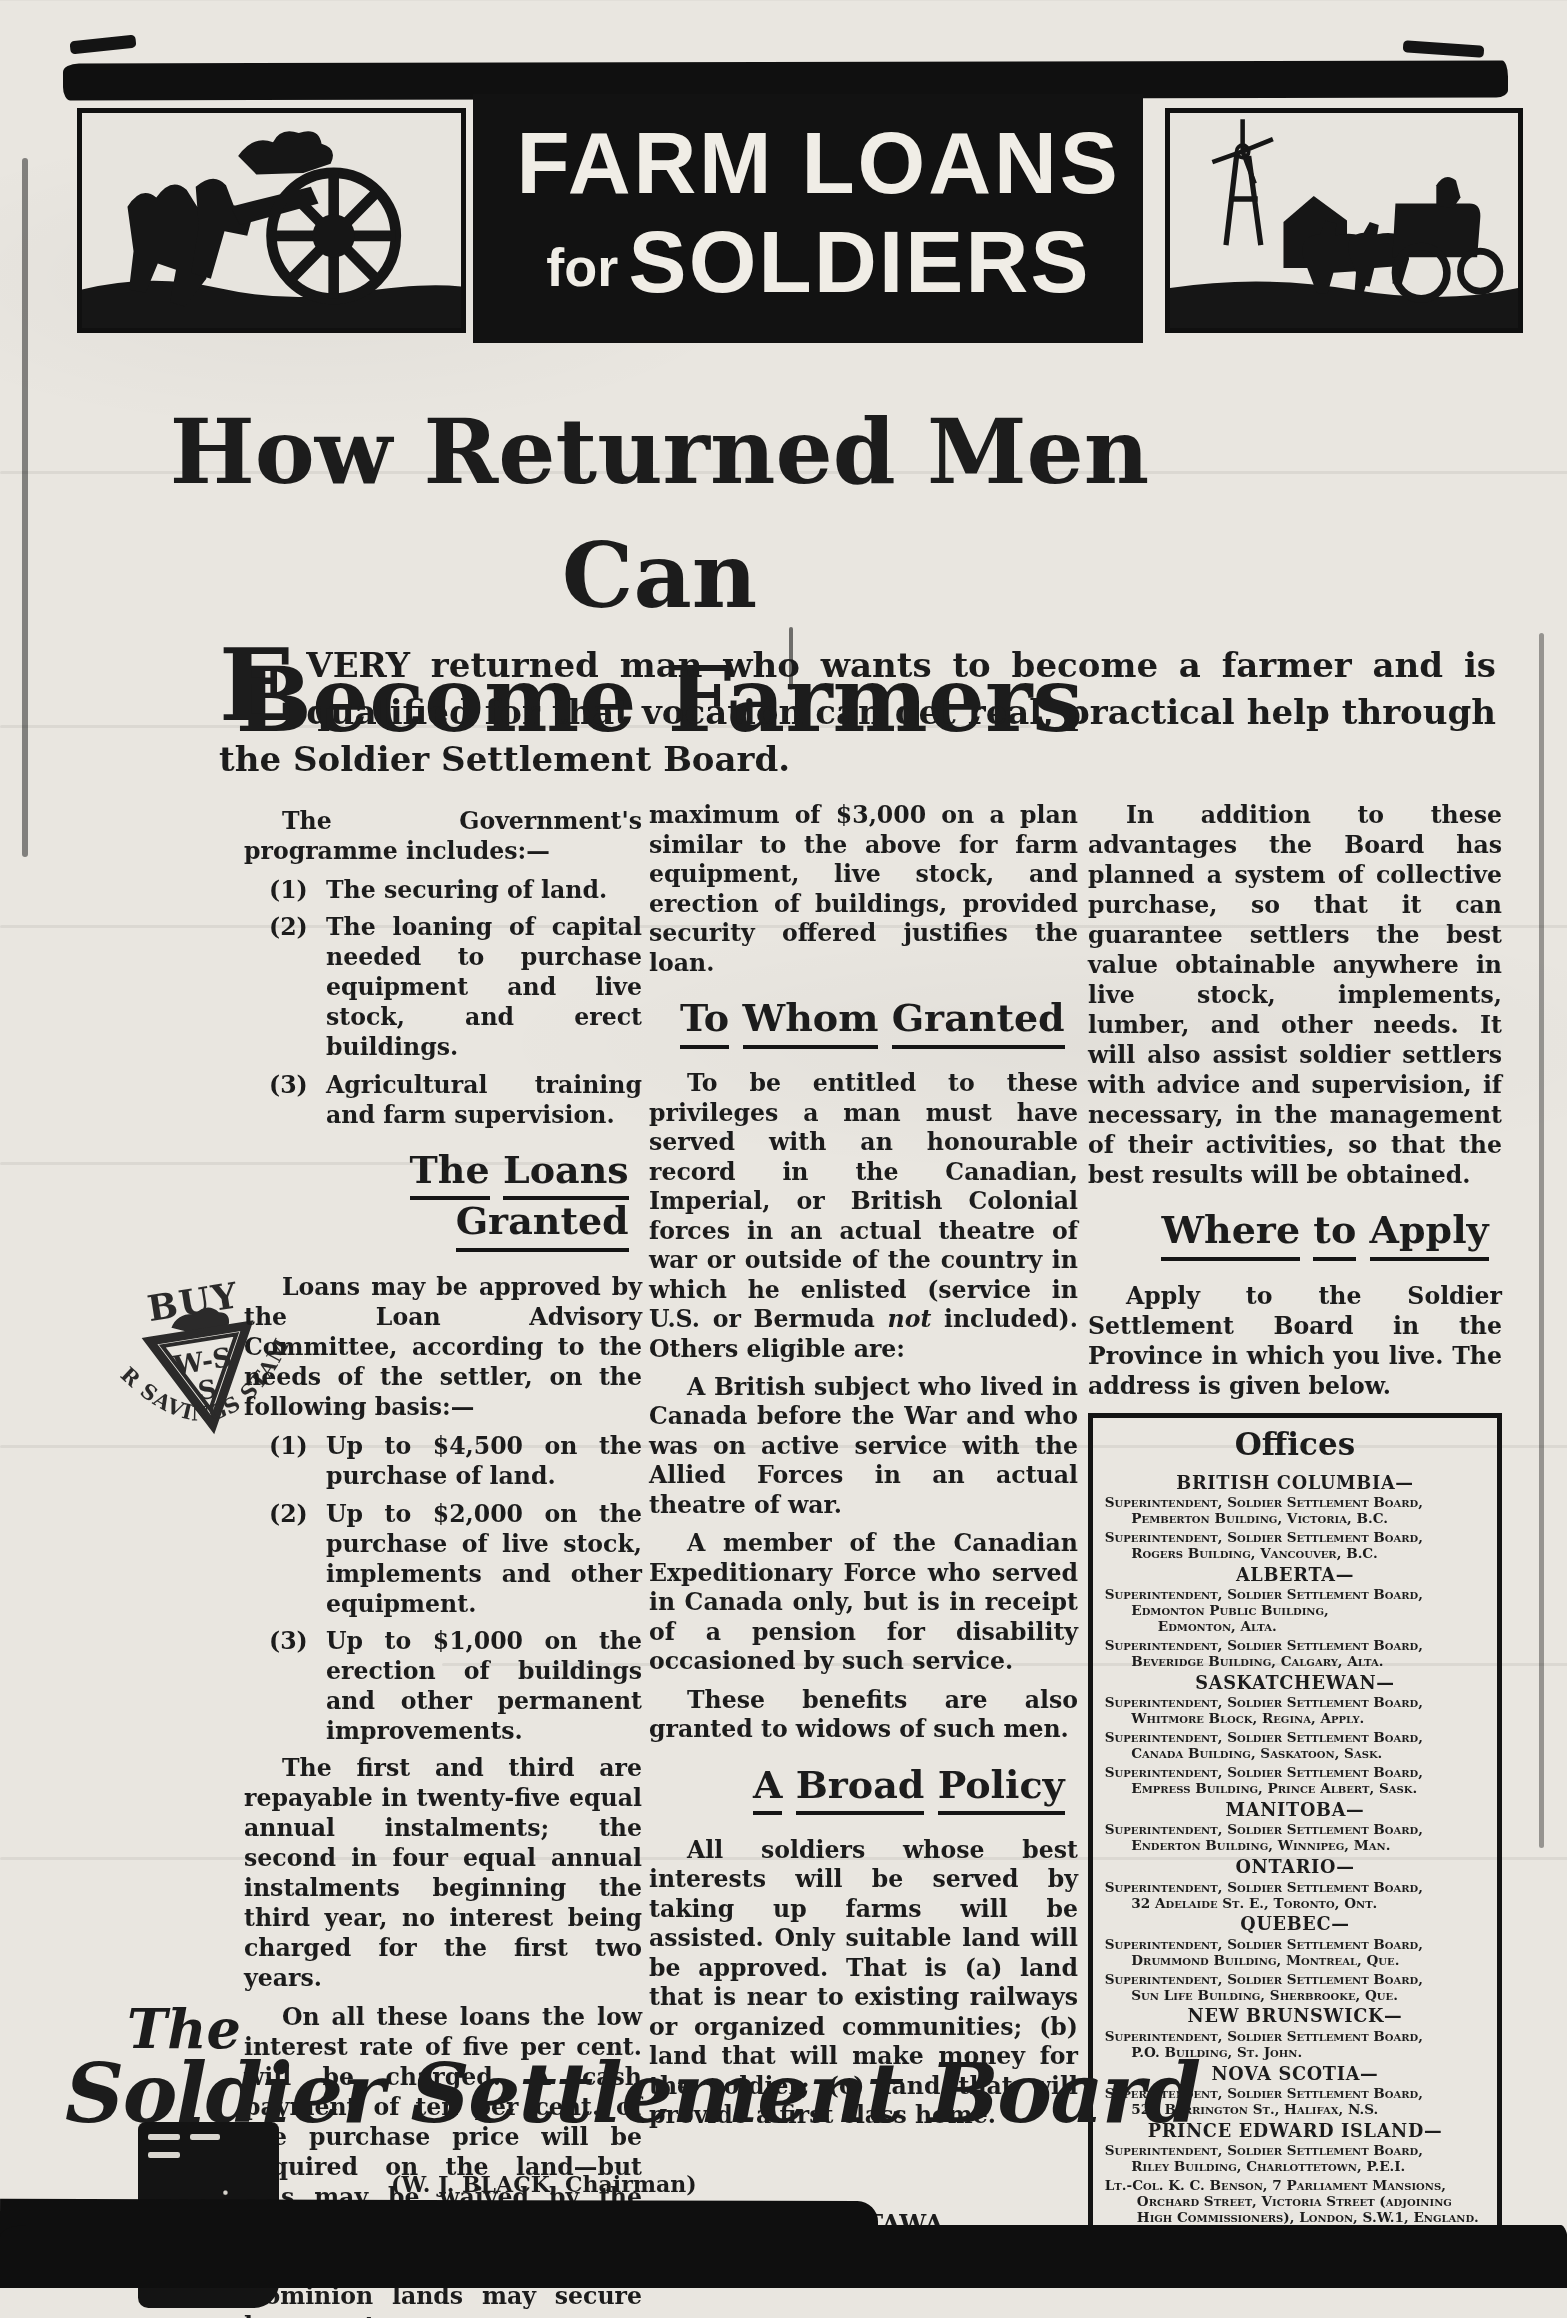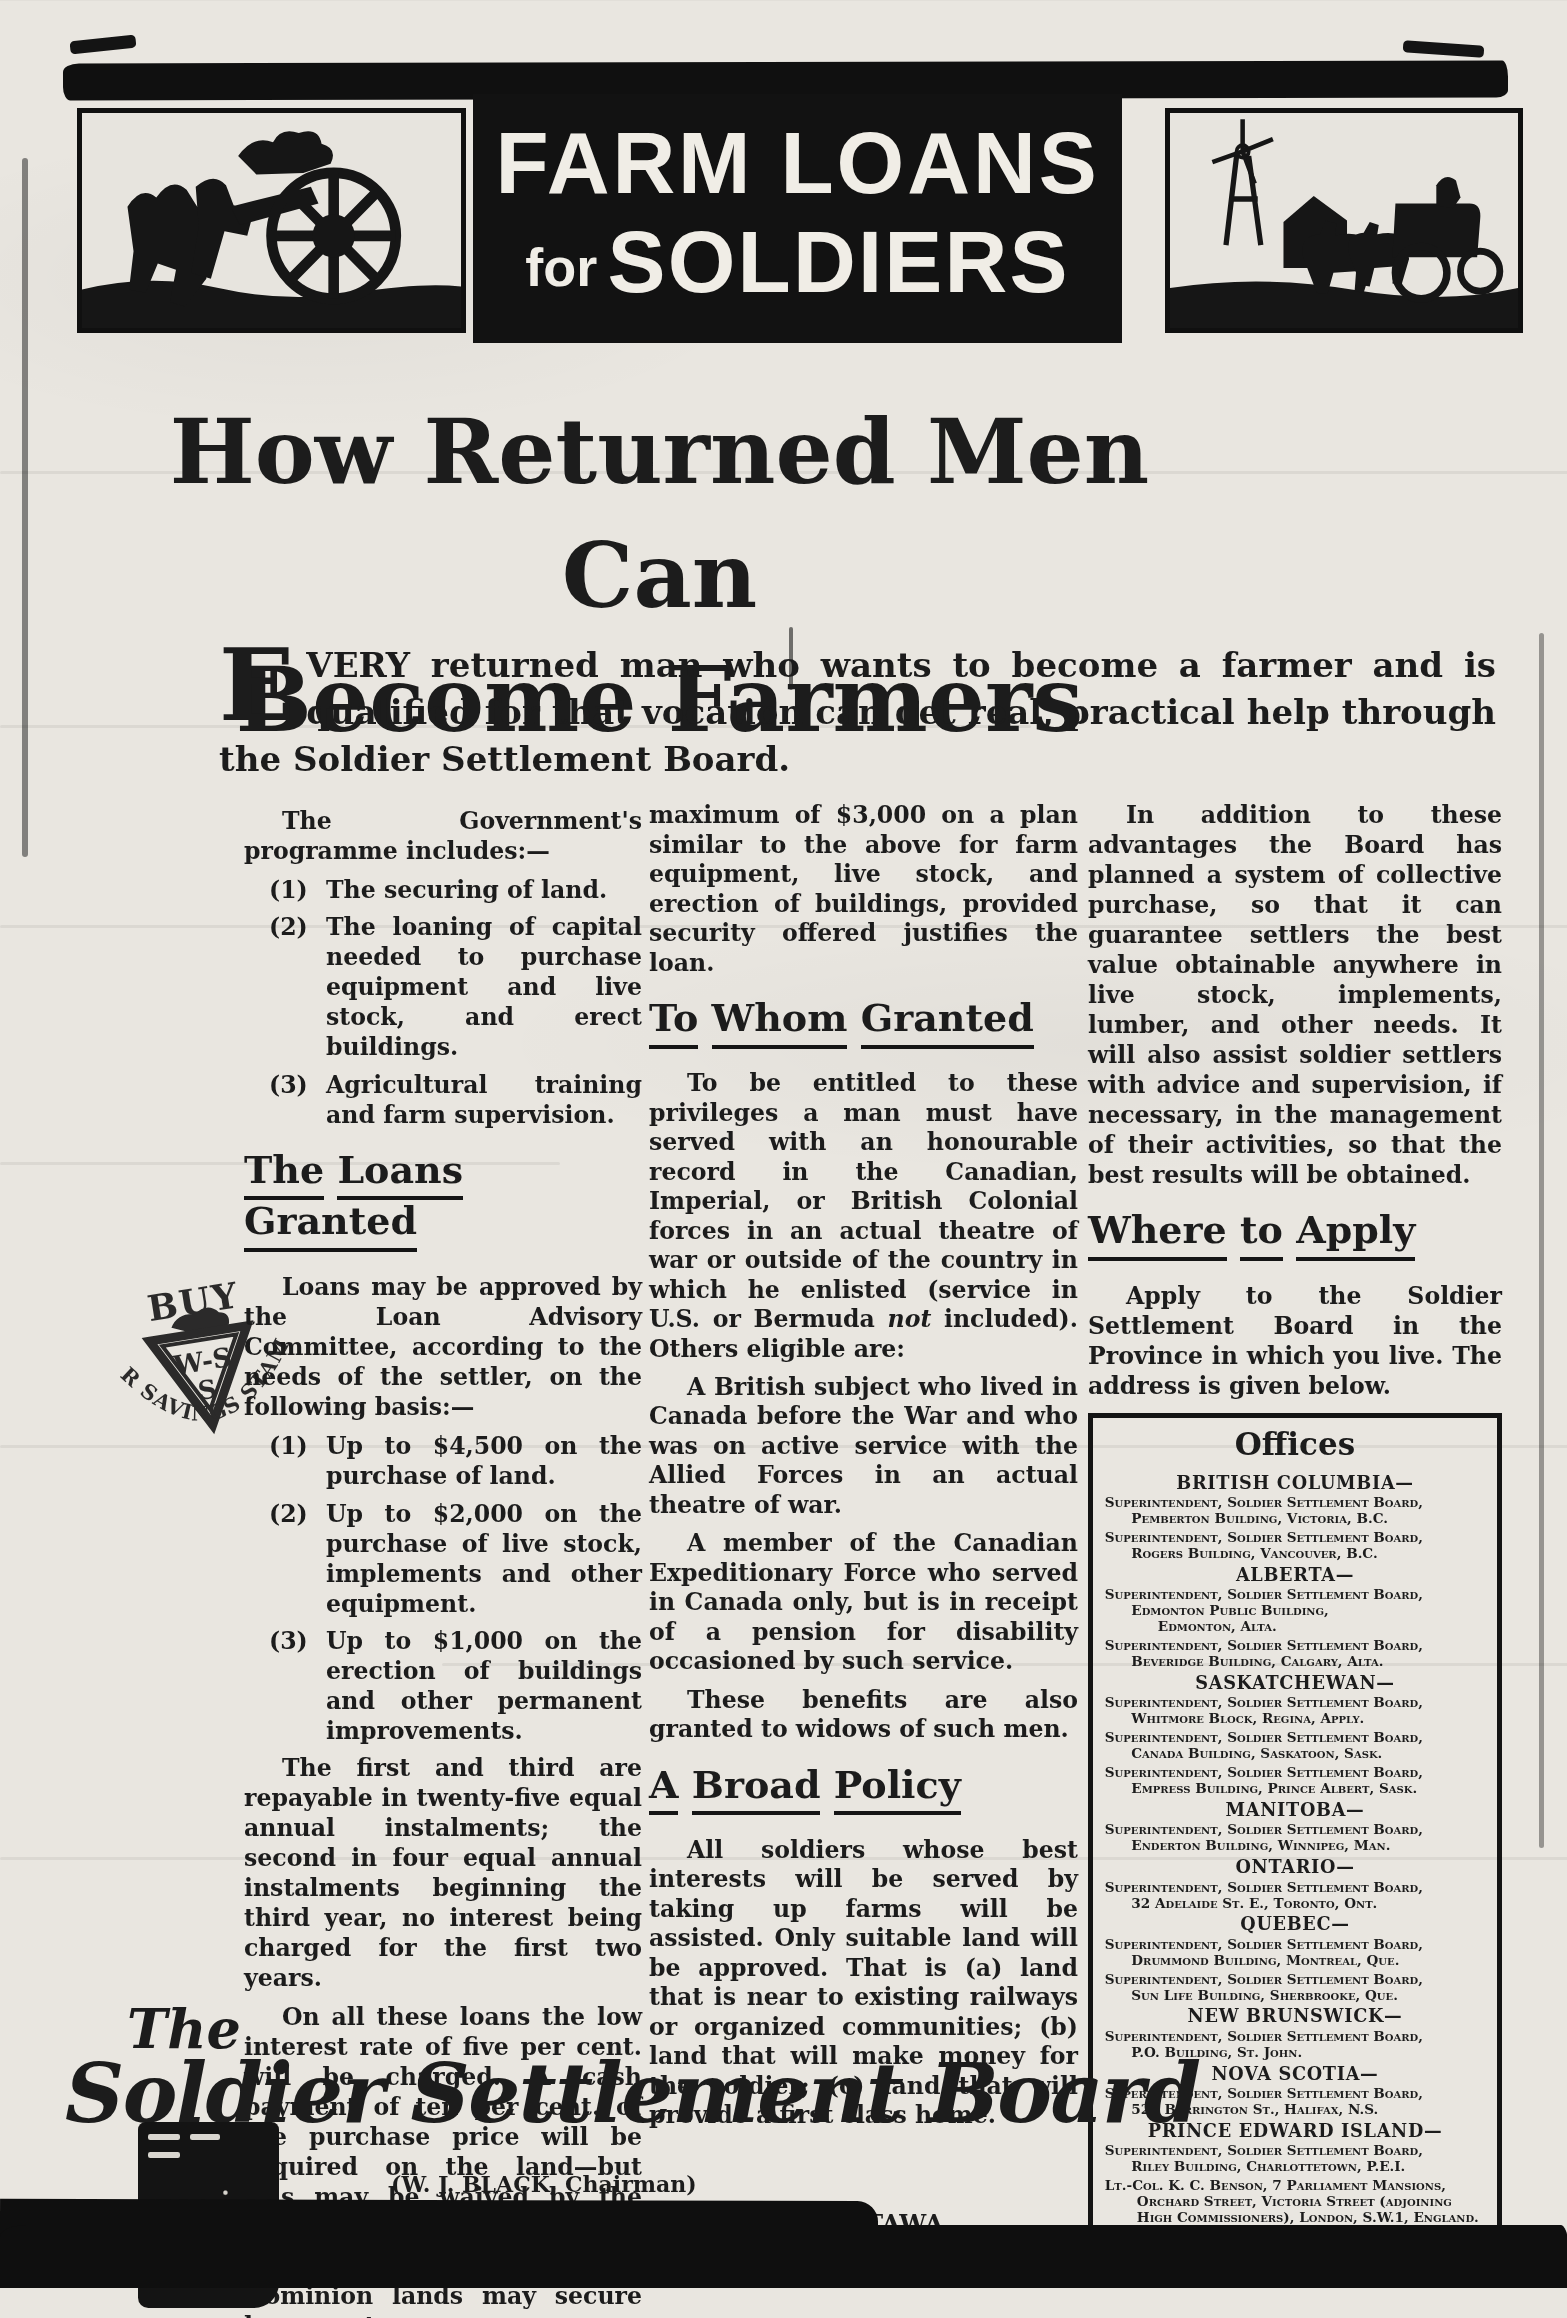--- a/index.html
+++ b/index.html
@@ -17,39 +17,39 @@
   .edge-left{left:22px;top:158px;width:5.9px;height:699px;background:rgba(25,25,25,.5);border-radius:3.7px;}
   .edge-right{left:1539px;top:633px;width:5.2px;height:1215px;background:rgba(25,25,25,.4);border-radius:3.7px;}
   .scanline{height:2.9px;background:rgba(0,0,0,.06);border-radius:1.5px;}
   .scratch{width:3.7px;background:rgba(10,10,10,.55);border-radius:2.2px;}
   
   .illus{border:5.2px solid #101010;background:#e7e4de;}
   .illus-left{left:77px;top:108px;width:379px;height:215px;}
   .illus-right{left:1165px;top:108px;width:348px;height:215px;}
   .illus svg{width:100%;height:100%;display:block;}
   .title-box{left:473px;top:94px;width:649px;height:249px;background:#121212;color:#f0ede6;
-             font-family:"Liberation Sans",sans-serif;font-weight:bold;text-align:center;}
+             font-family:"Liberation Sans",sans-serif;font-weight:bold;text-align:center;padding-left:21px;}
   .t1{font-size:87px;line-height:87px;margin-top:25px;letter-spacing:2.9px;}
   .t2{font-size:87px;line-height:87px;margin-top:11.8px;letter-spacing:2.2px;}
   .for-word{font-size:54px;letter-spacing:0;margin-right:10.3px;position:relative;top:-5.9px;}
   
   .headline{left:63px;top:389px;width:1193px;font-size:90px;line-height:124px;font-weight:700;margin:0;text-align:center;}
   
   .intro{left:219px;top:642px;width:1277px;font-size:34px;line-height:47px;font-weight:700;text-align:justify;}
   .dropcap{float:left;font-size:99px;line-height:75px;padding:5.9px 11.8px 0 0;font-weight:700;}
   
   .col{position:absolute;font-size:23.6px;line-height:30px;font-weight:700;text-align:justify;}
   .col1{left:244px;top:806px;width:398px;}
   .col2{left:649px;top:801px;width:429px;line-height:29.5px;}
   .col3{left:1088px;top:800px;width:414px;}
   .col p{margin:0 0 8.8px 0;text-indent:38px;}
   .col p.noind{text-indent:0;}
   .list-item{position:relative;padding-left:82px;margin-bottom:7.4px;}
   .list-num{position:absolute;left:25px;}
-  .sec-heading{font-size:38px;line-height:41px;margin:19px 0 20.6px 0;font-weight:700;text-align:left;}
+  .sec-heading{font-size:38px;line-height:41px;margin:19px 0 20.6px 0;font-weight:700;text-align:right;}
   .uw{display:inline-block;border-bottom:4.4px solid #151515;padding-bottom:6.6px;margin-right:13.3px;}
   
   .offices-box{border:5.2px solid #141414;margin-top:11.8px;padding:8.8px 11.8px 8.8px;text-align:left;}
   .offices-title{text-align:center;font-size:31px;line-height:34px;margin-bottom:12px;font-weight:700;}
   .office-heading{text-align:center;font-size:17.7px;line-height:20px;margin:3.7px 0 1.5px;font-weight:700;letter-spacing:0.7px;}
   .office-entry{font-size:13.6px;line-height:16px;margin-bottom:2.9px;font-variant:small-caps;font-weight:700;}
   .office-line{display:block;}
   .ind1{padding-left:26.5px;}
   .ind2{padding-left:53px;}
   .office-rep{padding-left:32px;text-indent:-32px;}

